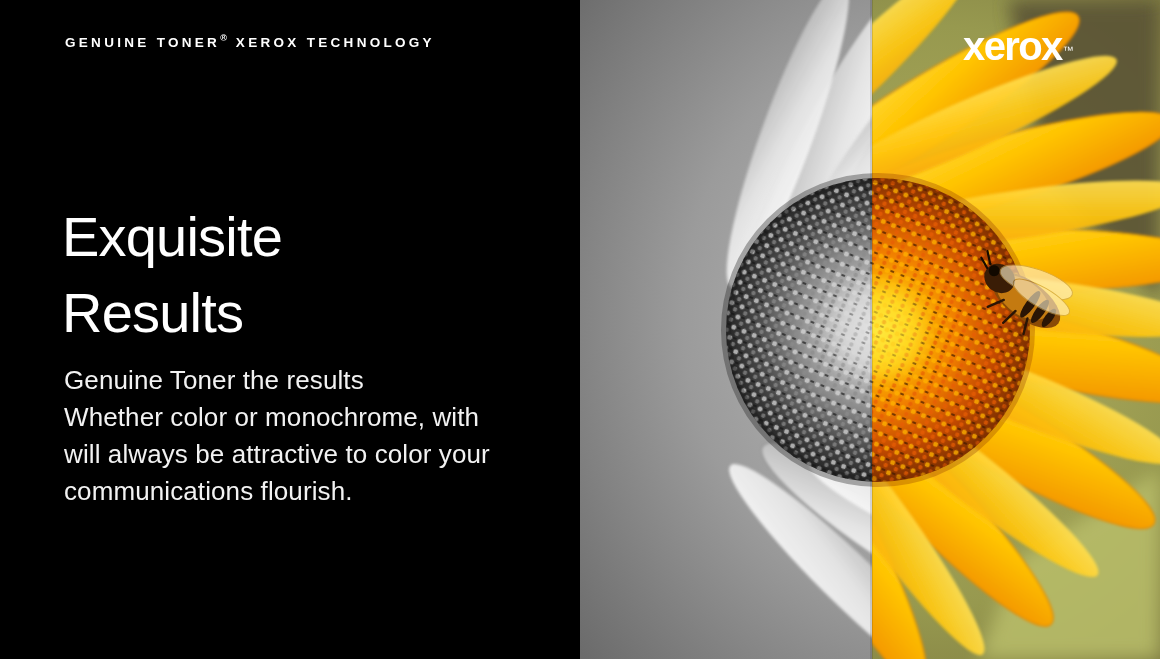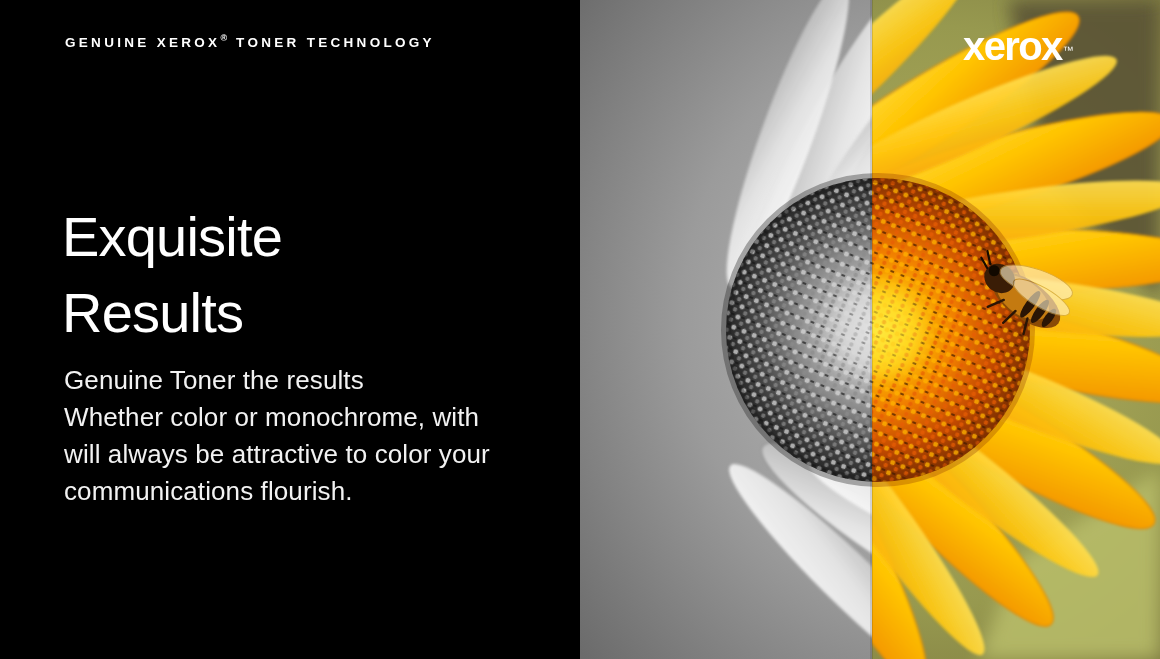--- a/index.html
+++ b/index.html
@@ -217,21 +217,21 @@
       <rect x="292" y="0" width="3" height="659" fill="#000" opacity="0.12"></rect>
     </svg>
   </div>
 
   <div class="logo">
     <span class="wordmark">xerox</span><span class="tm">™</span>
   </div>
 
   <div class="left-panel">
 
-    <div class="eyebrow"><span>GENUINE XEROX</span><span class="reg">®</span><span> TONER TECHNOLOGY</span></div>
+    <div class="eyebrow"><span>GENUINE TONER</span><span class="reg">®</span><span> XEROX TECHNOLOGY</span></div>
 
     <h1 class="headline">
       <span class="hl-line">Exquisite</span>
       <span class="hl-line">Results</span>
     </h1>
 
     <p class="body-copy">
       <span class="bc-line">Genuine Toner the results</span>
       <span class="bc-line">Whether color or monochrome, with</span>
       <span class="bc-line">will always be attractive to color your</span>

